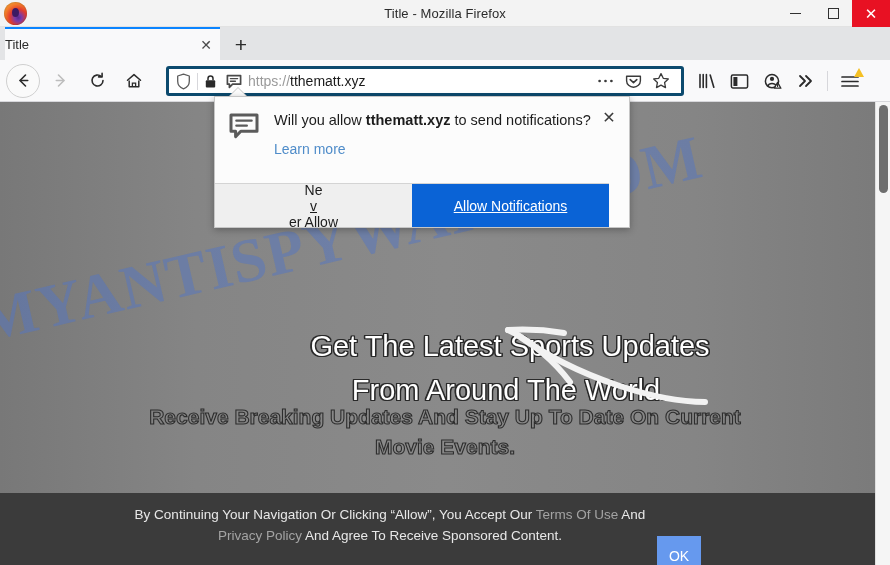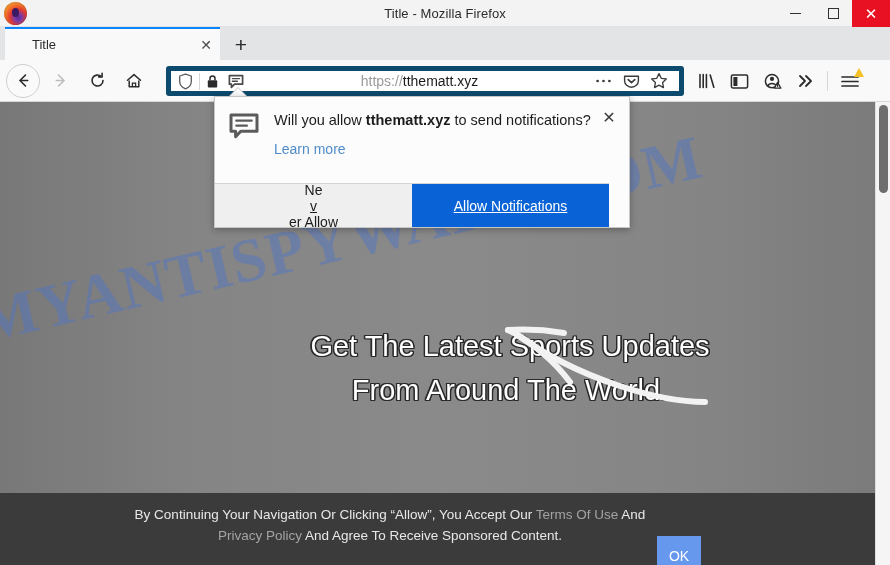--- a/index.html
+++ b/index.html
@@ -26,42 +26,42 @@
   .wbtn.close{ width:38px; background:#e81123; color:#fff; font-size:15px; }
   .wbtn .min{ display:block; width:11px; height:1px; background:#303030; }
   .wbtn .max{ display:block; width:11px; height:11px; border:1px solid #303030; }
 
   
   .tabbar{ position:absolute; left:0; top:27px; width:890px; height:33px;
            background:#e3e4e6; }
   .tab{ position:absolute; left:5px; top:0; width:215px; height:33px;
         background:#f9f9fa; border-top:2px solid #0a84ff;
         display:flex; align-items:center; }
-  .tab-label{ margin-left:27px; font-size:13px; color:#2b2b2b; flex:1;
+  .tab-label{ font-size:13px; color:#2b2b2b; flex:1;
               white-space:nowrap; overflow:hidden; }
   .tab-close{ width:28px; height:33px; display:flex; align-items:center;
               justify-content:center; font-size:14px; color:#4a4a4a; }
   .newtab{ position:absolute; left:224px; top:2px; width:34px; height:31px;
            display:flex; align-items:center; justify-content:center;
            font-size:21px; color:#2b2b2b; font-weight:300; }
 
   
   .navbar{ position:absolute; left:0; top:60px; width:890px; height:42px;
            background:#f9f9fa; border-bottom:1px solid #d7d7db; display:flex;
            align-items:center; }
   .navbtn{ width:34px; height:34px; margin-left:3px; display:flex;
            align-items:center; justify-content:center; color:#2b2b2b; }
   .navbtn.back{ margin-left:6px; border:1px solid #d0d0d0; border-radius:50%;
                 background:#fafafa; }
   .navbtn.fwd{ color:#bdbdbd; }
   .navbtn svg{ display:block; }
 
   .urlbar{ position:absolute; left:166px; top:66px; width:518px; height:30px;
-           background:#fff; border:5px solid #0c4a6e; border-radius:3px;
-           display:flex; align-items:center;text-align:center; }
+           background:#fff; border:3px solid #0c4a6e; border-radius:3px;
+           display:flex; align-items:center; }
   .ub-shield{ width:28px; display:flex; justify-content:center; color:#5a5a5a; }
   .ub-sep{ width:1px; height:17px; background:#d7d7db; }
   .ub-lock{ width:24px; display:flex; justify-content:center; color:#1b1b1b; }
   .ub-notif{ width:24px; display:flex; justify-content:center; color:#4a4a4a;
              position:relative; }
   .ub-url{ flex:1; font-size:14px; color:#1b1b1b; white-space:nowrap;
            overflow:hidden; padding-left:2px; }
   .ub-url .scheme{ color:#9a9a9a; }
   .ub-right{ display:flex; align-items:center; padding-right:6px; }
   .ub-icon{ width:28px; height:26px; display:flex; align-items:center;
@@ -285,20 +285,24 @@
 
   <div class="content">
     <div class="watermark">MYANTISPYWARE.COM</div>
 
 
     <div class="hl2">
       <span>Get The Latest Sports Updates</span><br>
       <span>From Around The World.</span>
     </div>
 
+    <div class="hl3">
+      <span>Receive Breaking Updates And Stay Up To Date On Current</span><br>
+      <span>Movie Events.</span>
+    </div>
 
     <svg class="arrow-svg" width="260" height="100" viewBox="0 0 260 100">
       <path d="M245 92 C200 92, 120 70, 56 24" fill="none" stroke="#f2f2f2" stroke-width="6" stroke-linecap="round"></path>
       <path d="M48 20 C70 30, 95 52, 110 72" fill="none" stroke="#f2f2f2" stroke-width="6" stroke-linecap="round"></path>
       <path d="M48 20 C66 19, 86 20, 104 23" fill="none" stroke="#f2f2f2" stroke-width="6" stroke-linecap="round"></path>
     </svg>
   </div>
 
   <div class="footer">
     <div class="footer-text">

